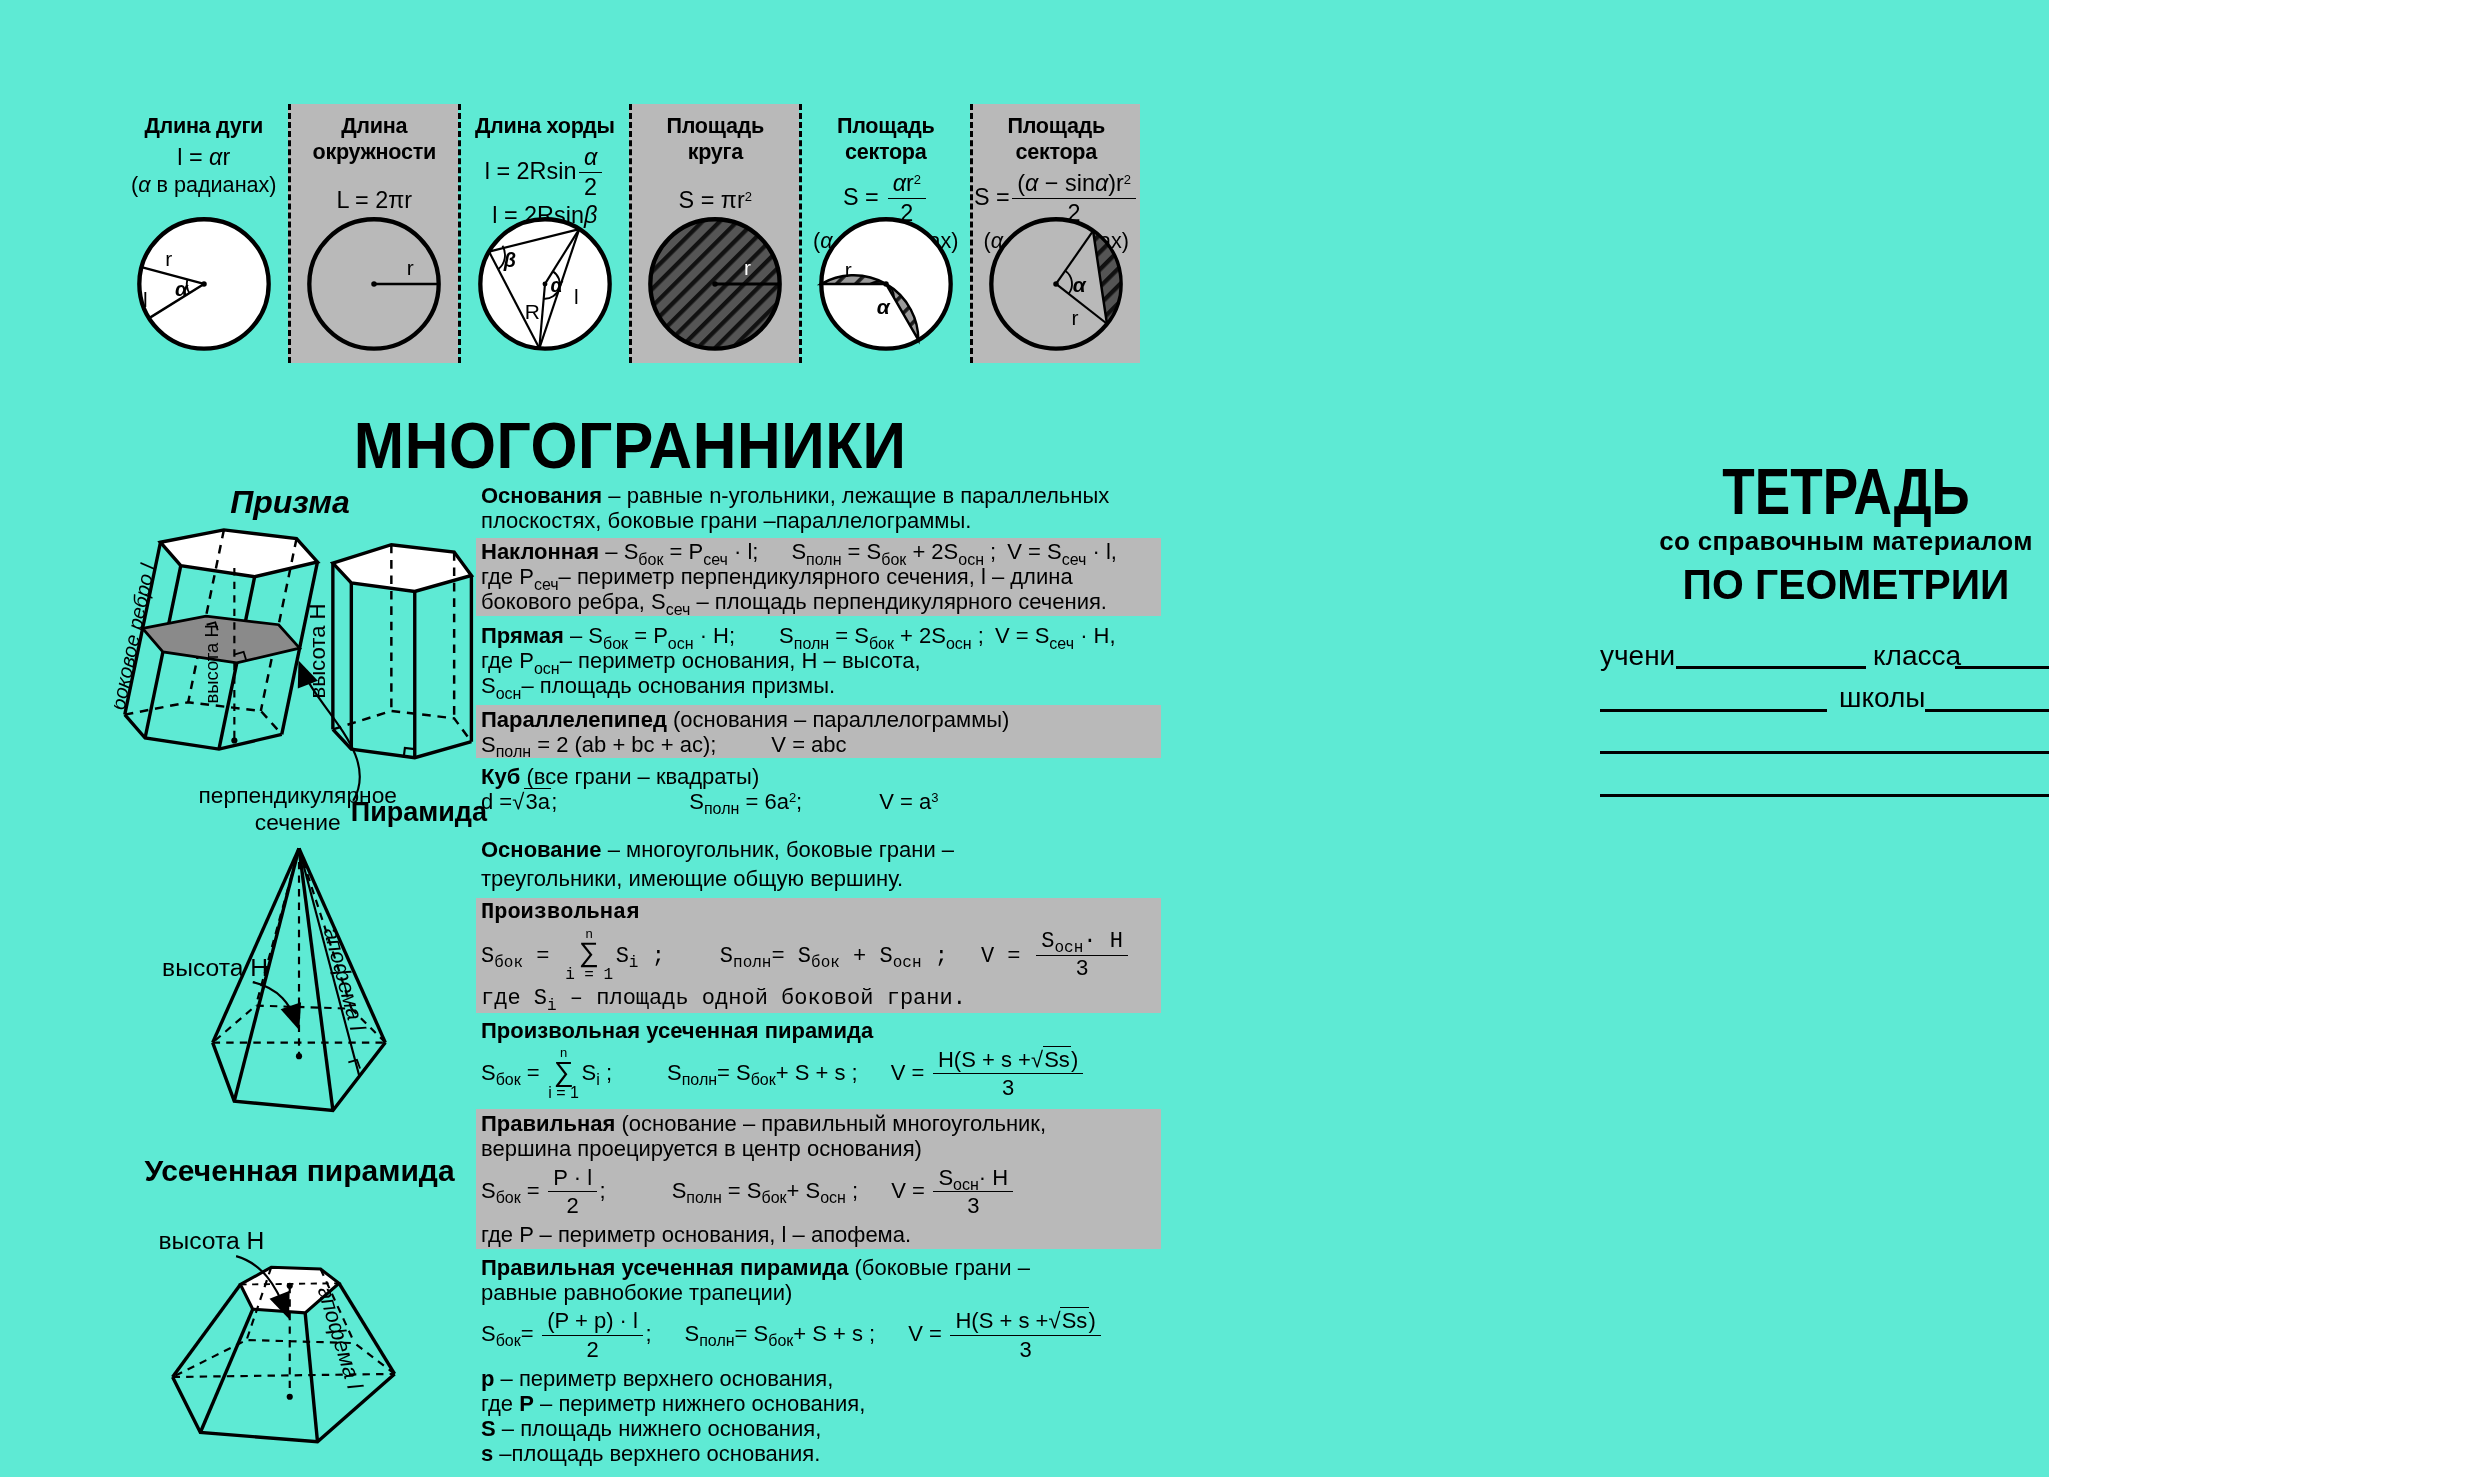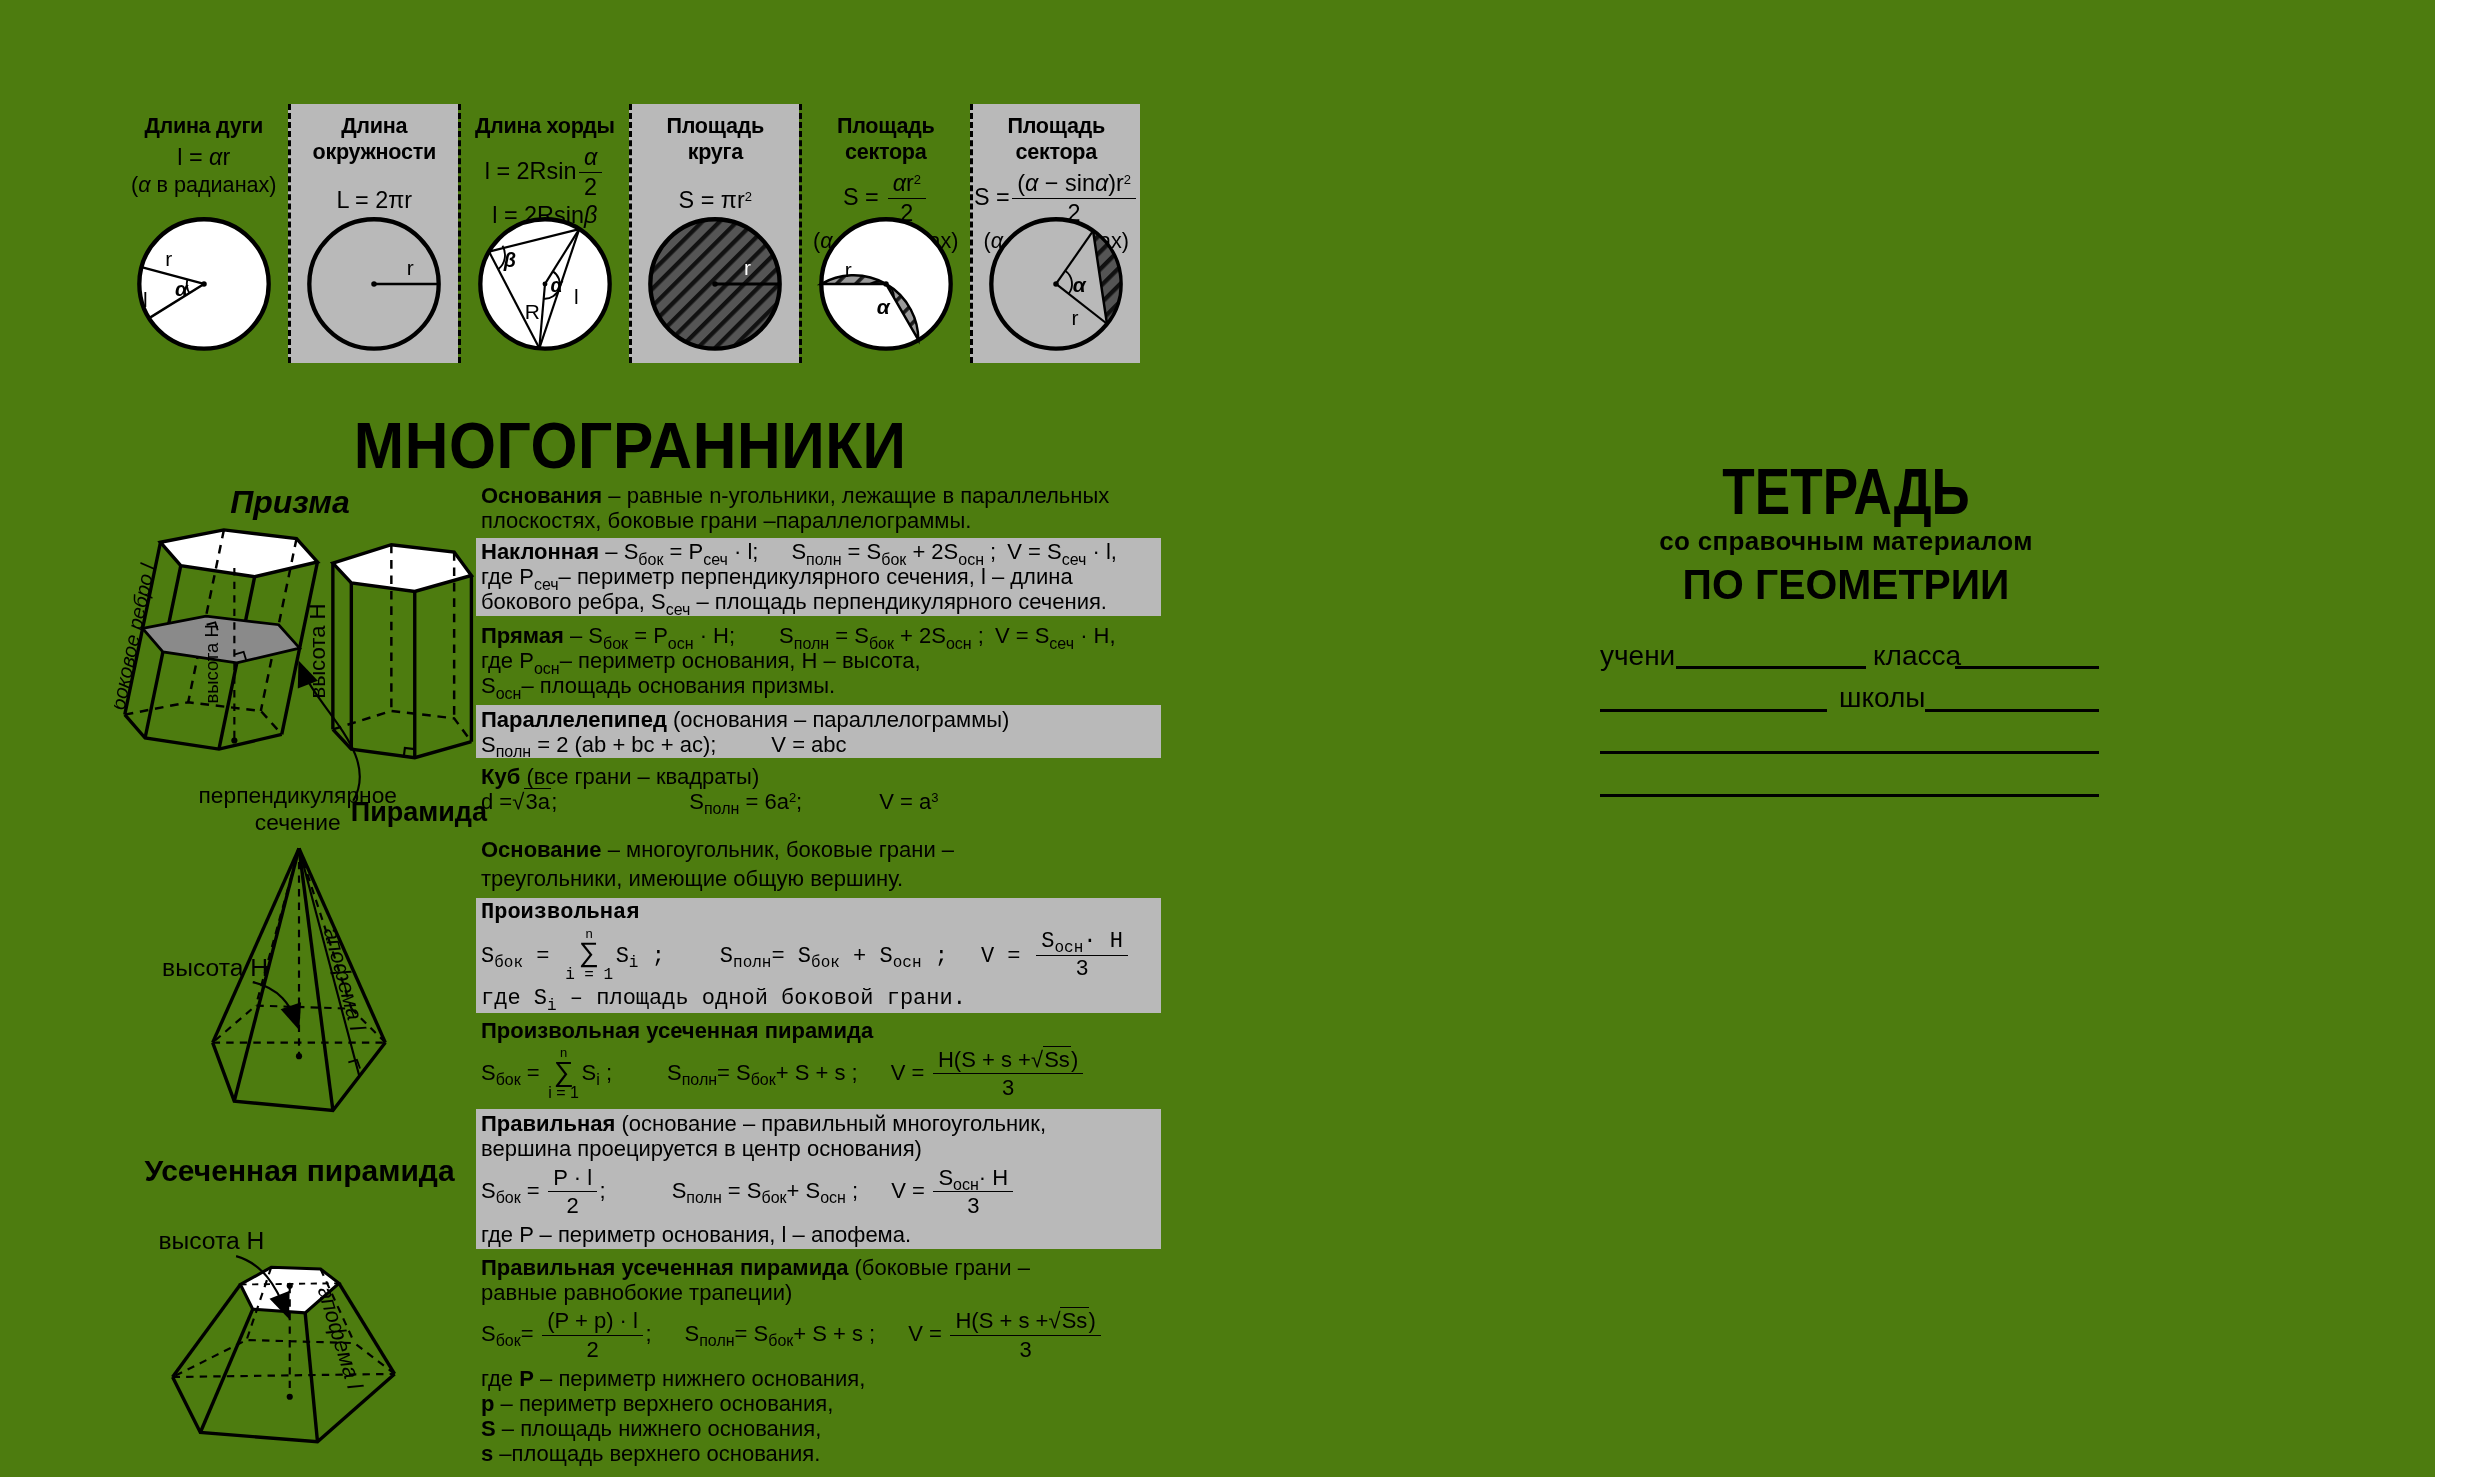--- a/index.html
+++ b/index.html
@@ -1,16 +1,16 @@
 <!DOCTYPE html>
 <html style="font-size:10px"><head>
 <meta charset="utf-8">
 <style>
   html,body{margin:0;padding:0;}
-  .page{position:relative;width:2435px;height:1478px;background:#4d7c0f;color:#000;
+  .page{position:relative;width:2049px;height:1478px;background:#5eead4;color:#000;
         font-family:"Liberation Sans",sans-serif;overflow:hidden;}
 
   
   .strip{position:absolute;left:120px;top:104px;width:1020px;height:259px;display:flex;}
   .sbox{flex:1;position:relative;text-align:center;padding-top:8.6px;box-sizing:border-box;}
   .sbox.shaded{background:#b9b9b9;}
   .sbox + .sbox{border-left:3.1px dashed #000;}
   .stitle{font-weight:bold;font-size:21.6px;line-height:26px;letter-spacing:-0.3px;}
   .sform{font-size:23.4px;margin-top:5px;}
   .sform.mt{margin-top:22px;}
@@ -315,22 +315,22 @@
   <div class="para shaded p9">
     <div><b>Правильная</b> (основание – правильный многоугольник,</div>
     <div>вершина проецируется в центр основания)</div>
     <div class="frow">S<sub>бок</sub> = <span class="frac"><span class="fn">P · l</span><span class="fd">2</span></span>;   S<sub>полн</sub> = S<sub>бок</sub>+ S<sub>осн</sub> ;  V = <span class="frac"><span class="fn">S<sub>осн</sub>· H</span><span class="fd">3</span></span></div>
     <div>где P – периметр основания, l – апофема.</div>
   </div>
   <div class="para p10">
     <div><b>Правильная усеченная пирамида</b> (боковые грани –</div>
     <div>равные равнобокие трапеции)</div>
     <div class="frow">S<sub>бок</sub>= <span class="frac"><span class="fn">(P + p) · l</span><span class="fd">2</span></span>;  S<sub>полн</sub>= S<sub>бок</sub>+ S + s ;  V = <span class="frac"><span class="fn">H(S + s +<span class="sqrt">√<span class="ov">Ss</span></span>)</span><span class="fd">3</span></span></div>
+    <div><b>p</b> – периметр верхнего основания,</div>
     <div>где <b>P</b> – периметр нижнего основания,</div>
-    <div><b>p</b> – периметр верхнего основания,</div>
     <div><b>S</b> – площадь нижнего основания,</div>
     <div><b>s</b> –площадь верхнего основания.</div>
   </div>
 </div>
 
 <div class="cover">
   <div><span class="ct">ТЕТРАДЬ</span></div>
   <div class="cs">со справочным материалом</div>
   <div><span class="cg">ПО ГЕОМЕТРИИ</span></div>
 </div>

